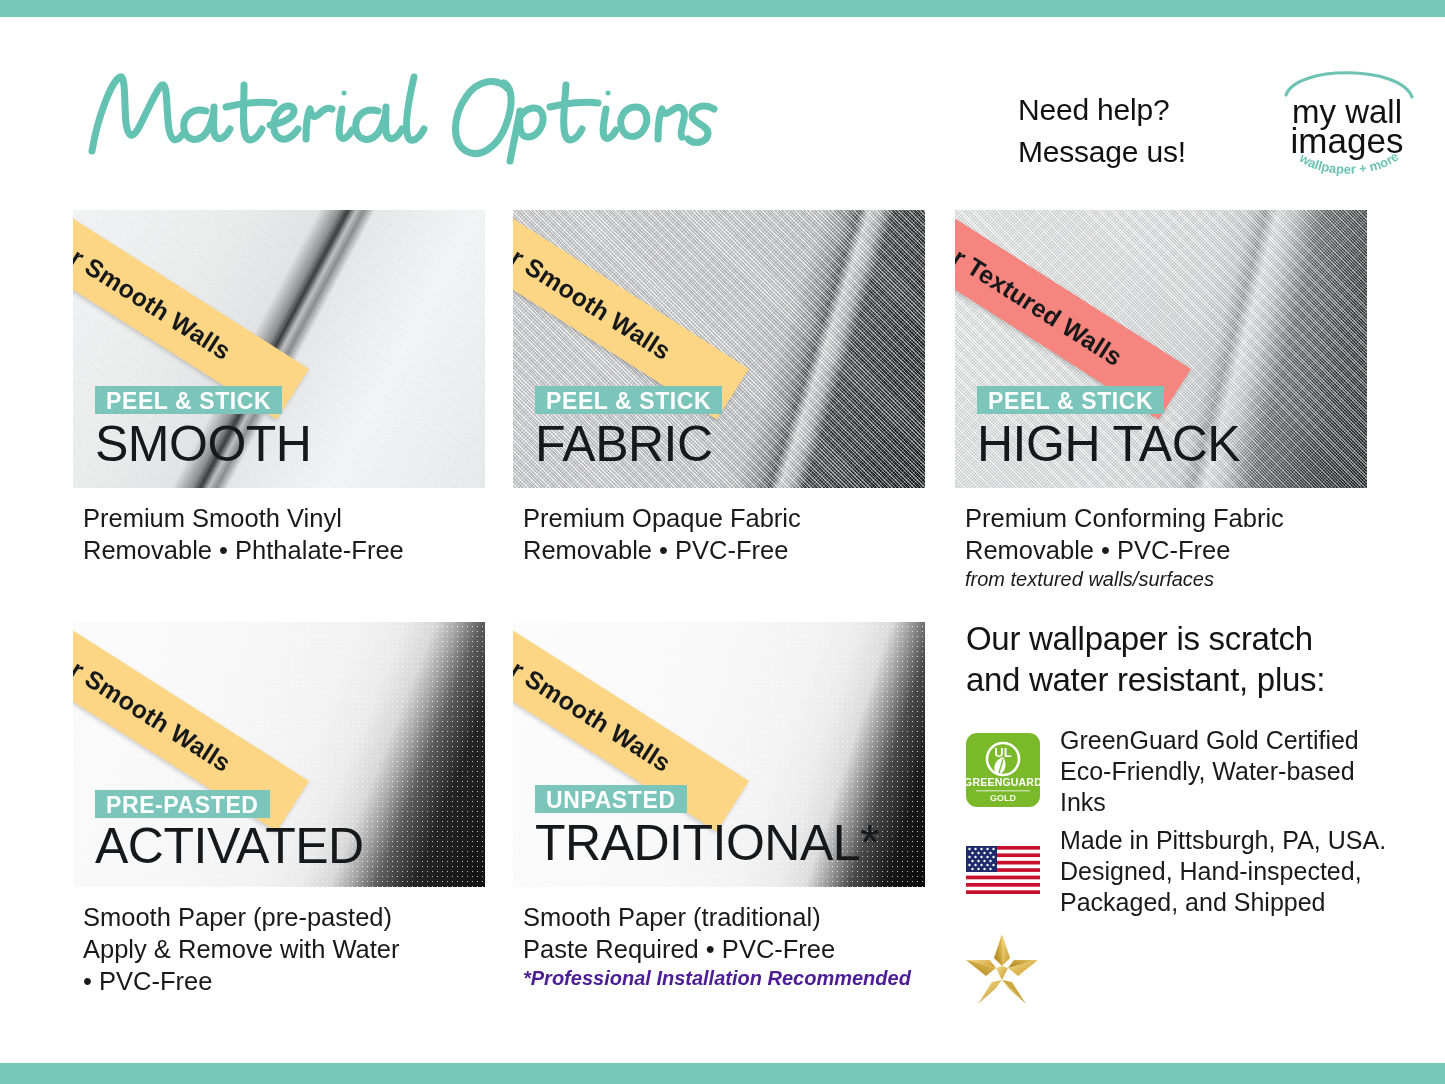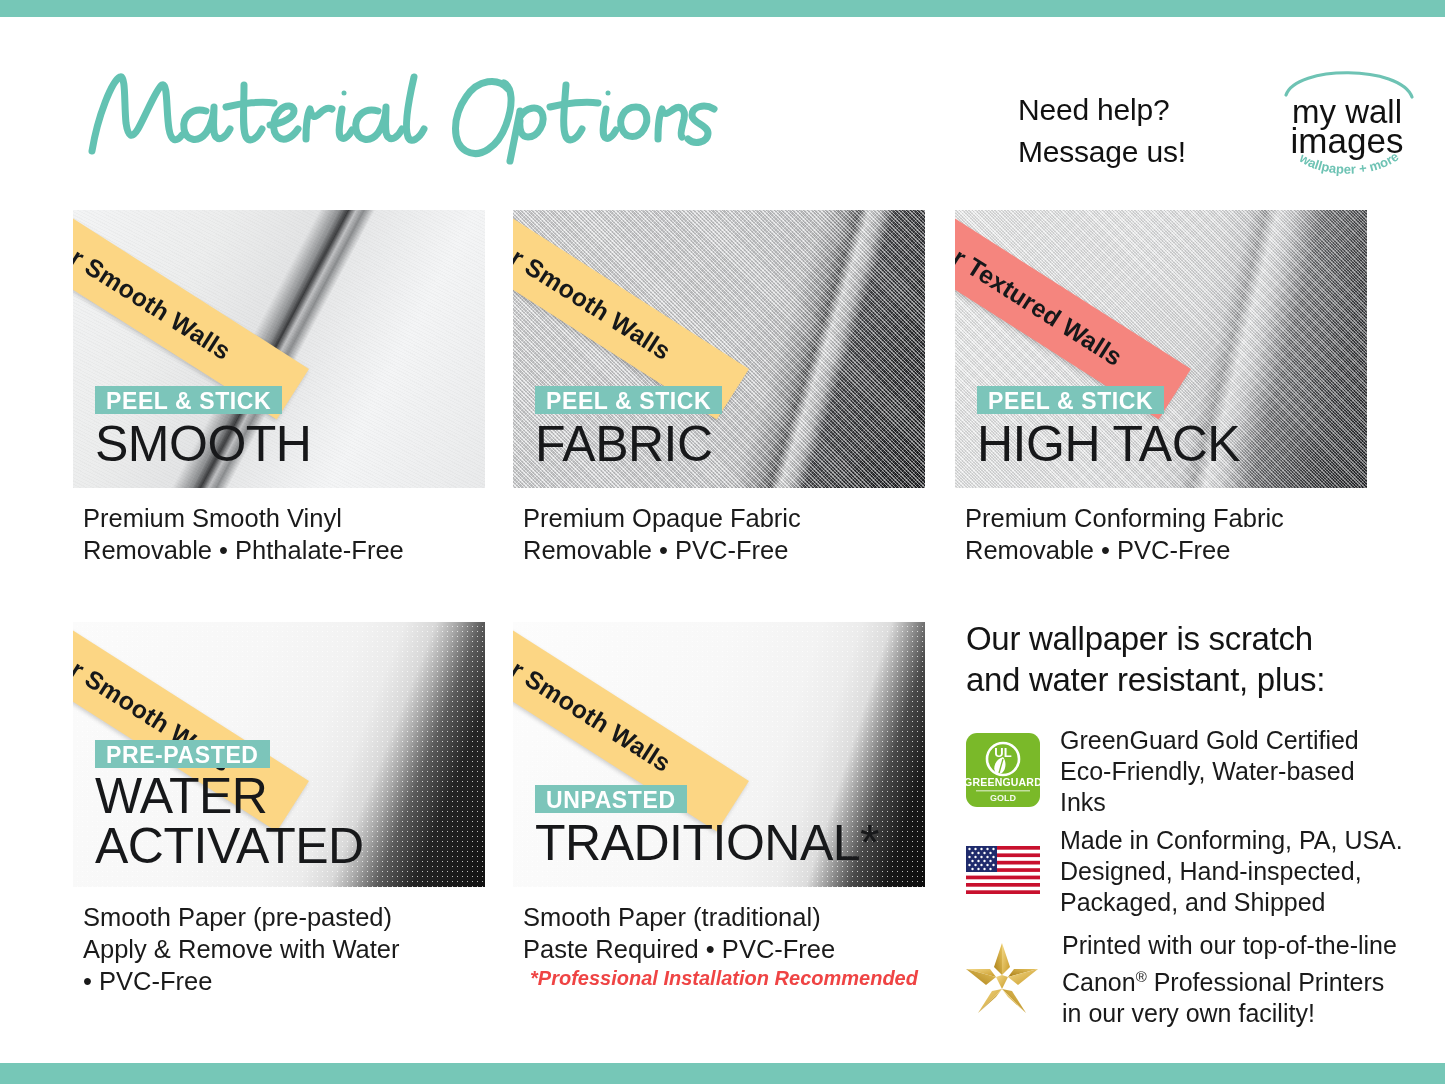--- a/index.html
+++ b/index.html
@@ -173,21 +173,21 @@
     margin-left:10px;
   }
   .caption .note {
     display:block;
     font-size:20px; font-style:italic;
     line-height:26px; color:#1a1a1a;
   }
   .caption .note-red {
     display:block;
     font-size:20px; font-style:italic; font-weight:700;
-    line-height:26px; color:#ef4444;text-align:center;
+    line-height:26px; color:#4c1d95;
   }
 
   
   .promo {
     position:absolute; left:966px; top:618px; width:430px;
   }
   .promo-head {
     font-size:33px; line-height:41px; font-weight:400;
     color:#141414; letter-spacing:-.3px;
   }
@@ -308,33 +308,33 @@
         <div class="ribbon red">for Textured Walls</div>
       </div>
     <div class="card-label">
       <span class="badge">PEEL &amp; STICK</span>
       <div class="cardname">HIGH TACK</div>
     </div>
   </div>
   <div class="caption">
     <div>Premium Conforming Fabric</div>
     <div>Removable • PVC-Free</div>
+    <span class="note">from textured walls/surfaces</span>
   </div>
 </div>
 
 <div class="card" style="left:73px; top:622px; width:412px;">
   <div class="card-img" style="height:265px;">
     <div class="surf surf-paper"></div>
     <div class="ribbon-wrap">
         <div class="ribbon yellow">for Smooth Walls</div>
       </div>
     <div class="card-label">
       <span class="badge">PRE-PASTED</span>
       <div class="cardname two-line">
-        <div>WATER</div>
         <div>ACTIVATED</div>
       </div>
     </div>
   </div>
   <div class="caption">
     <div>Smooth Paper (pre-pasted)</div>
     <div>Apply &amp; Remove with Water</div>
     <div>• PVC-Free</div>
   </div>
 </div>
@@ -420,21 +420,21 @@
           <circle cx="21.5" cy="19" r="1.2"></circle>
           <circle cx="27.5" cy="19" r="1.2"></circle>
         <circle cx="6.5" cy="23" r="1.2"></circle>
           <circle cx="12.5" cy="23" r="1.2"></circle>
           <circle cx="18.5" cy="23" r="1.2"></circle>
           <circle cx="24.5" cy="23" r="1.2"></circle>
       </g>
     </svg>
   </div>
   <div class="ftext">
-    <div>Made in Conforming, PA, USA.</div>
+    <div>Made in Pittsburgh, PA, USA.</div>
     <div>Designed, Hand-inspected,</div>
     <div>Packaged, and Shipped</div>
   </div>
 </div>
 
 <div class="feature f3">
   <div class="fig">
     <svg width="80" height="78" viewBox="0 0 80 78" xmlns="http://www.w3.org/2000/svg">
       <defs>
         <linearGradient id="g1" x1="0" y1="0" x2="1" y2="1">
@@ -452,18 +452,13 @@
       <polygon points="76,30 56,46 46,38" fill="url(#g1)"></polygon>
       <polygon points="4,30 28,30 34,38" fill="url(#g1)"></polygon>
       <polygon points="4,30 24,46 34,38" fill="url(#g2)"></polygon>
       <polygon points="64,74 50,52 40,50" fill="url(#g2)"></polygon>
       <polygon points="64,74 46,58 40,50" fill="url(#g1)"></polygon>
       <polygon points="16,74 30,52 40,50" fill="url(#g1)"></polygon>
       <polygon points="16,74 34,58 40,50" fill="url(#g2)"></polygon>
       <polygon points="40,36 46,38 40,50 34,38" fill="url(#g1)"></polygon>
     </svg>
   </div>
-  <div class="ftext">
-    <div>Printed with our top-of-the-line</div>
-    <div><span>Canon</span><span class="sup">®</span><span> Professional Printers</span></div>
-    <div>in our very own facility!</div>
-  </div>
 </div>
 
 </body></html>

